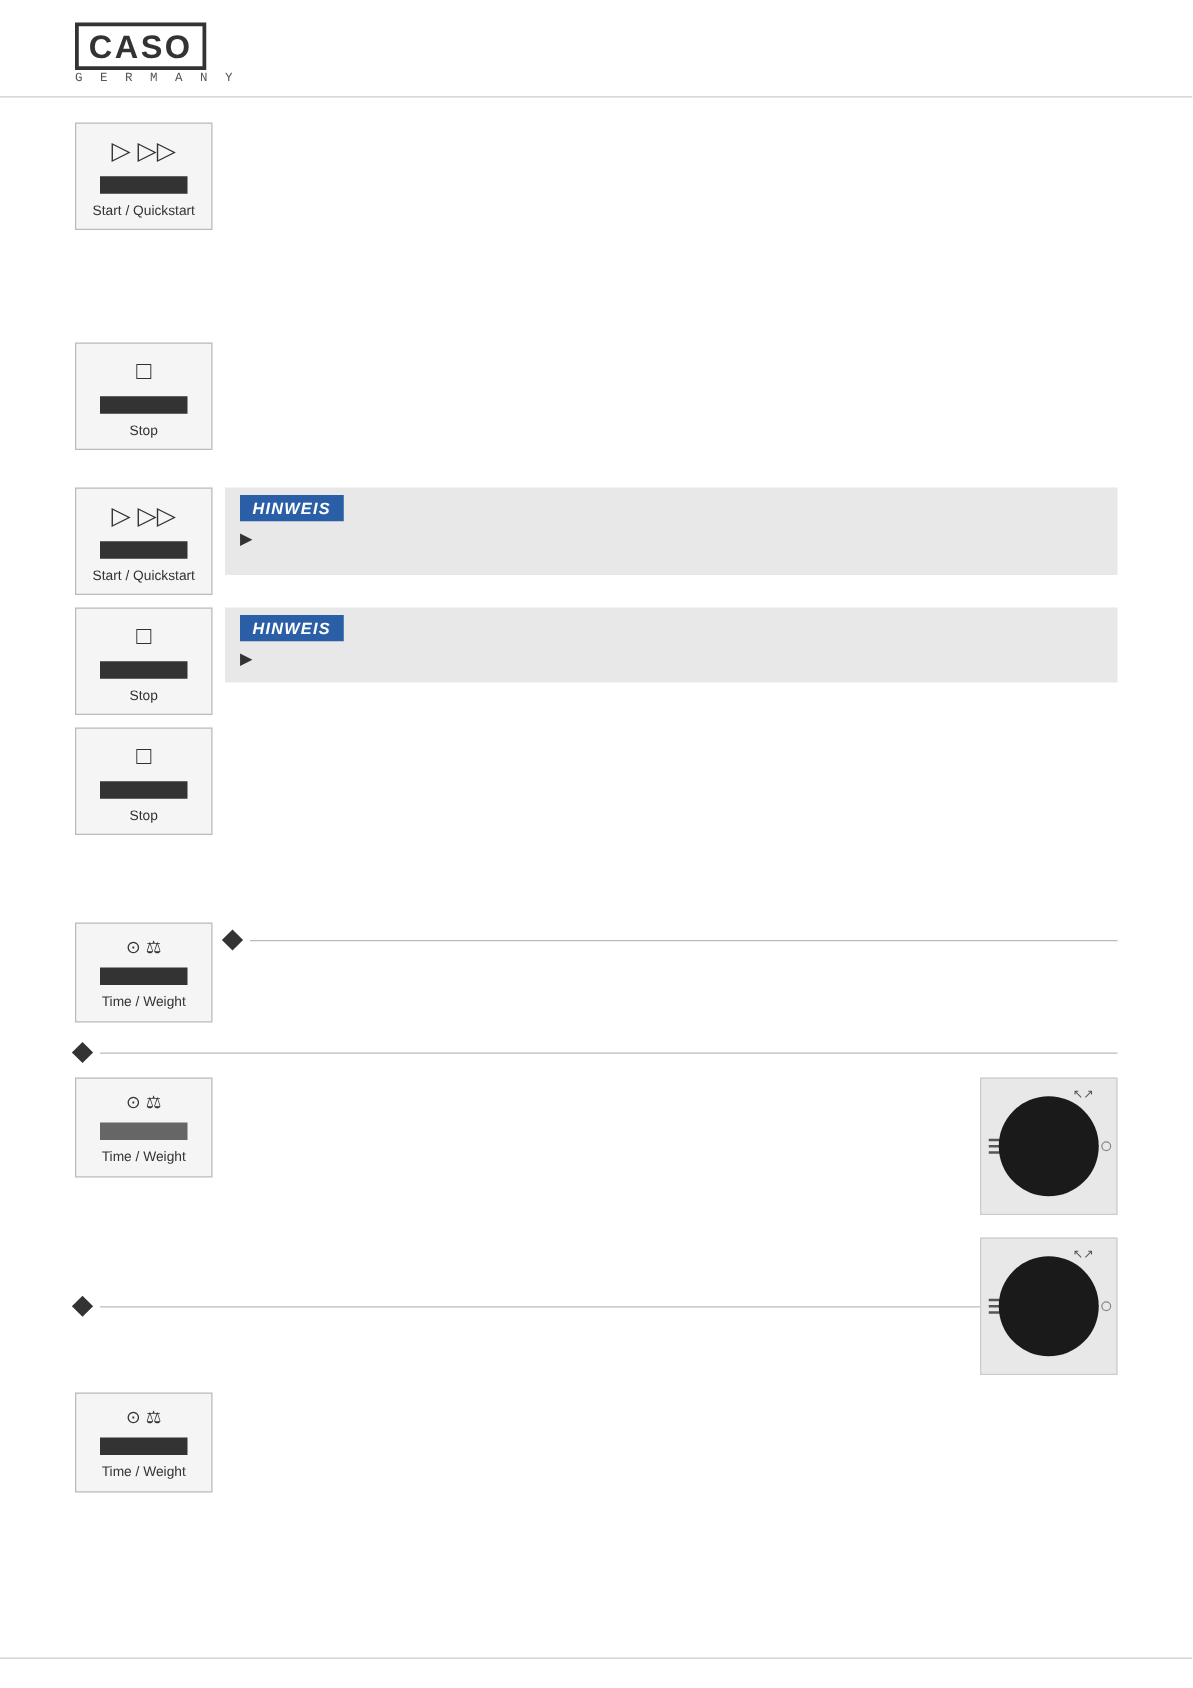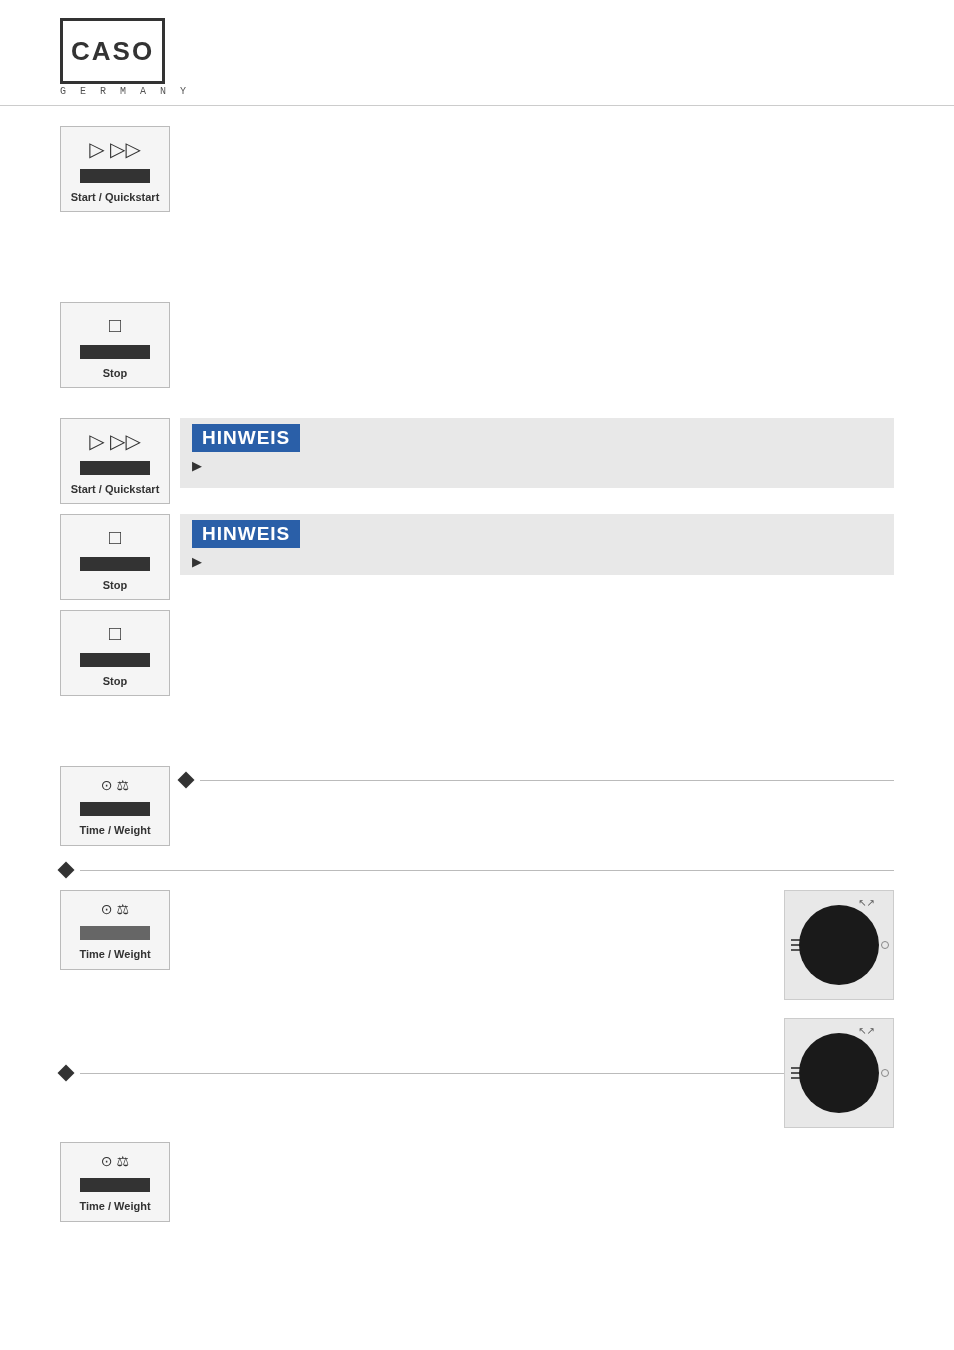--- a/index.html
+++ b/index.html
@@ -21,21 +21,21 @@
       display: flex;
       flex-direction: column;
       align-items: flex-start;
     }
     .logo-text {
       font-size: 26px;
       font-weight: bold;
       letter-spacing: 2px;
       font-family: 'Arial Black', Arial, sans-serif;
       border: 3px solid #333;
-      padding: 17px 8px;
+      padding: 3px 8px;
       display: inline-block;
       line-height: 1;
     }
     .logo-germany {
       font-size: 10px;
       letter-spacing: 4px;
       color: #555;
       margin-top: 2px;
       font-family: Liberation Mono, monospace;
     }
@@ -72,43 +72,43 @@
       width: 70px;
       height: 14px;
       background: #333;
       margin: 4px 0;
     }
     .btn-widget-label {
       font-size: 11px;
       color: #333;
       text-align: right;
       margin-top: 4px;
-      font-weight: bold;
     }
 
     
     .row {
       display: flex;
       align-items: flex-start;
       margin-bottom: 10px;
     }
 
     
     .info-panel {
       background: #e8e8e8;
       flex: 1;
       margin-left: 10px;
       padding: 6px 12px;
       min-height: 70px;
     }
     .info-panel-title {
       background: #2a5fa8;
       color: #fff;
+      font-style: italic;
       font-weight: bold;
-      font-size: 19px;
+      font-size: 13px;
       padding: 3px 10px;
       display: inline-block;
       margin-bottom: 6px;
       letter-spacing: 1px;
     }
     .info-panel-arrow {
       font-size: 13px;
       color: #333;
     }
 

